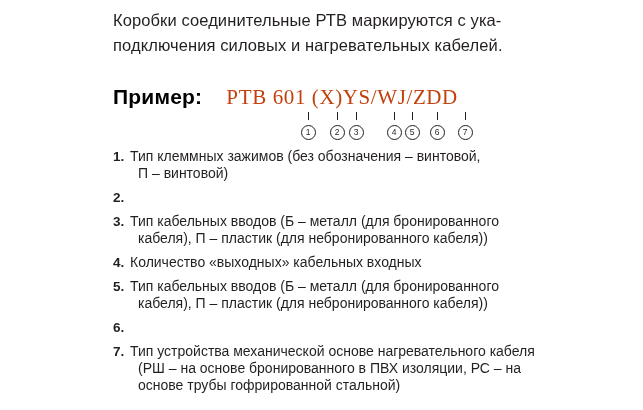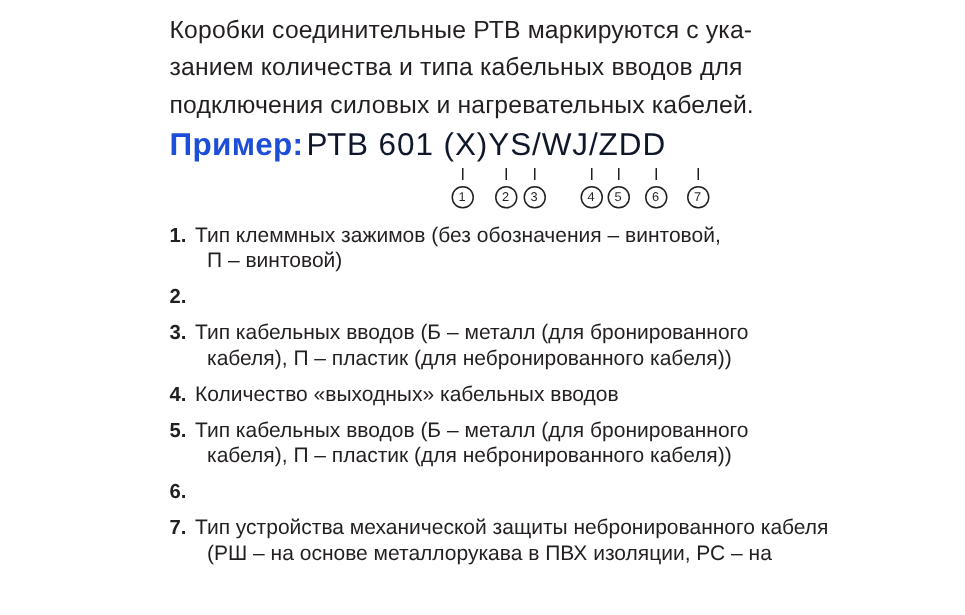--- a/index.html
+++ b/index.html
@@ -38,28 +38,29 @@
     position: absolute;
     left: 113px;
     top: 85px;
     display: flex;
     align-items: baseline;
     white-space: nowrap;
   }
   .example-label {
     font-size: 21px;
     font-weight: bold;
-    color: #1d4ed8;
+    color: #000000;
     letter-spacing: 0.2px;
   }
   .example-code {
     font-size: 21px;
-    color: #0f172a;
-    margin-left: 2px;
+    color: #c2410c;
+    margin-left: 24px;
     letter-spacing: 0.6px;
+    font-family: Liberation Serif, serif;
   }
 
   .markers {
     position: absolute;
     left: 300px;
     top: 112px;
     width: 180px;
     height: 28px;
   }
   .marker {
@@ -113,21 +114,20 @@
   .item .txt span { display: block; }
   .item .txt .ind { padding-left: 8px; }
 </style>
 </head>
 <body>
 
 <div class="page">
 
   <div class="intro">
     <span>Коробки соединительные РТВ маркируются с ука-</span>
-    <span>занием количества и типа кабельных вводов для</span>
     <span class="last">подключения силовых и нагревательных кабелей.</span>
   </div>
 
   <div class="example-row">
     <div class="example-label">Пример:</div>
     <div class="example-code">РТВ 601 (Х)YS/WJ/ZDD</div>
   </div>
 
   <div class="markers">
     <div class="marker" style="left:0px;">
@@ -178,40 +178,41 @@
       <div class="num">3.</div>
       <div class="txt">
         <span>Тип кабельных вводов (Б – металл (для бронированного</span>
         <span class="ind">кабеля), П – пластик (для небронированного кабеля))</span>
       </div>
     </div>
 
     <div class="item">
       <div class="num">4.</div>
       <div class="txt">
-        <span>Количество «выходных» кабельных вводов</span>
+        <span>Количество «выходных» кабельных входных</span>
       </div>
     </div>
 
     <div class="item">
       <div class="num">5.</div>
       <div class="txt">
         <span>Тип кабельных вводов (Б – металл (для бронированного</span>
         <span class="ind">кабеля), П – пластик (для небронированного кабеля))</span>
       </div>
     </div>
 
     <div class="item">
       <div class="num">6.</div>
       <div class="txt">
       </div>
     </div>
 
     <div class="item">
       <div class="num">7.</div>
       <div class="txt">
-        <span>Тип устройства механической защиты небронированного кабеля</span>
-        <span class="ind">(РШ – на основе металлорукава в ПВХ изоляции, РС – на</span>
+        <span>Тип устройства механической основе нагревательного кабеля</span>
+        <span class="ind">(РШ – на основе бронированного в ПВХ изоляции, РС – на</span>
+        <span class="ind">основе трубы гофрированной стальной)</span>
       </div>
     </div>
 
   </div>
 </div>
 
 </body></html>

